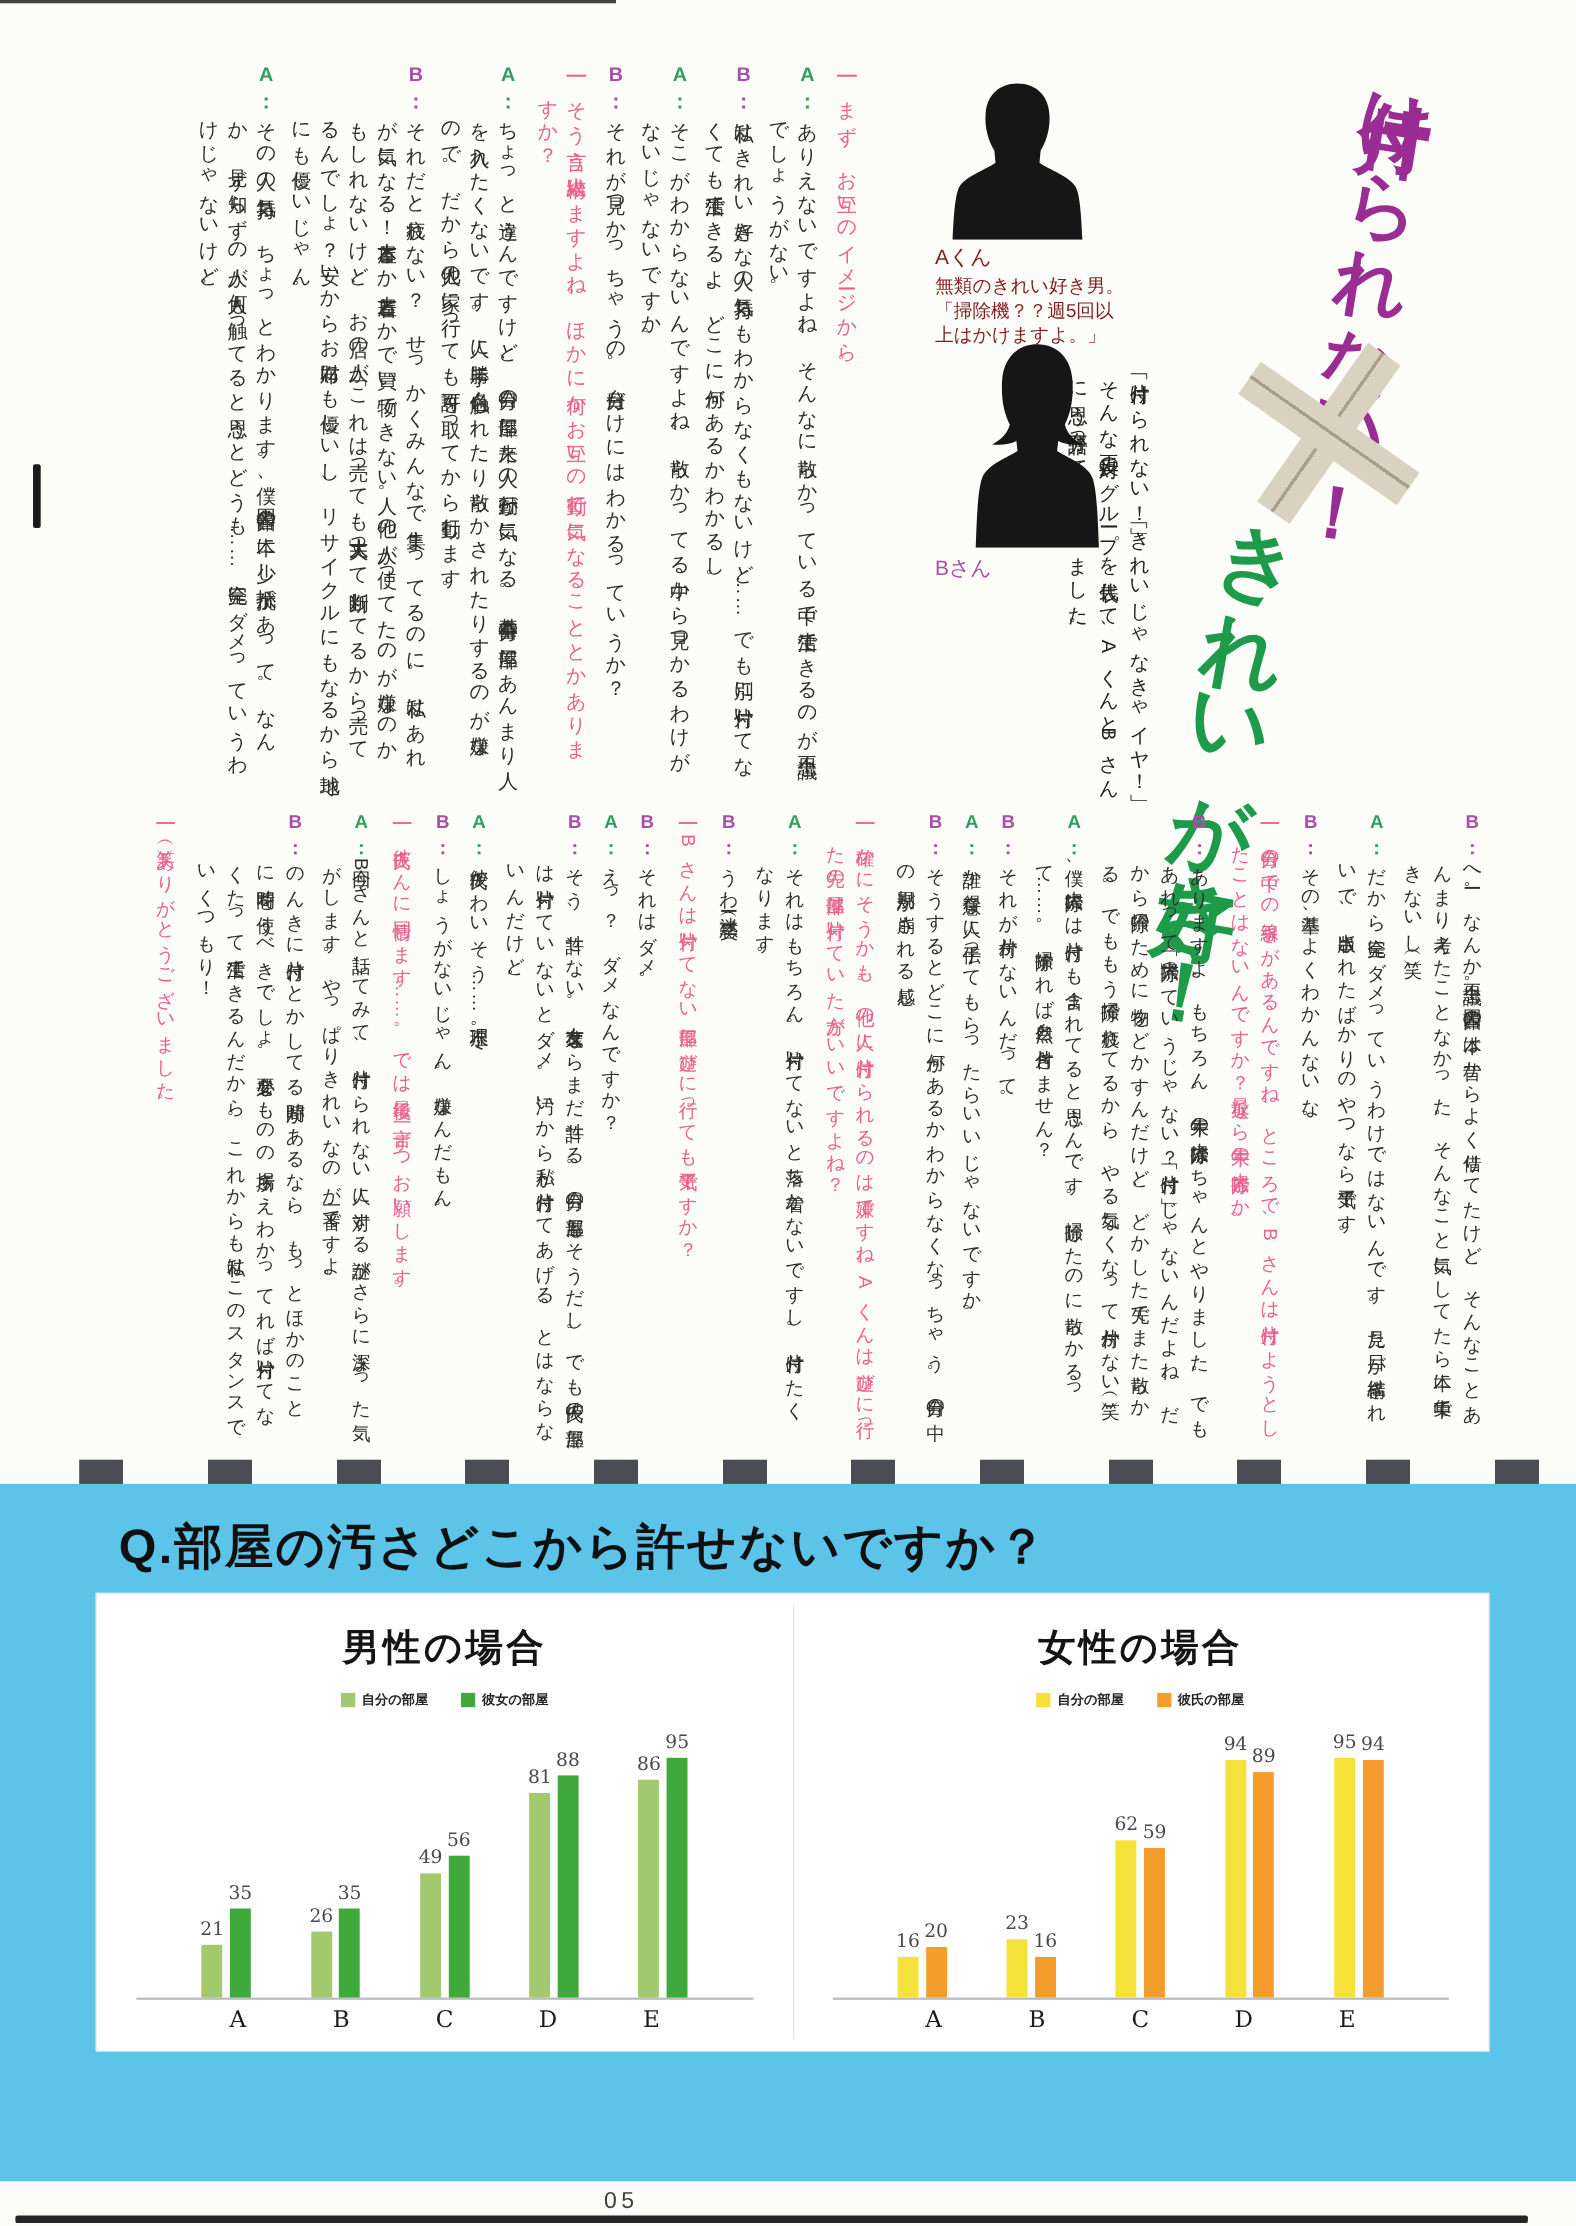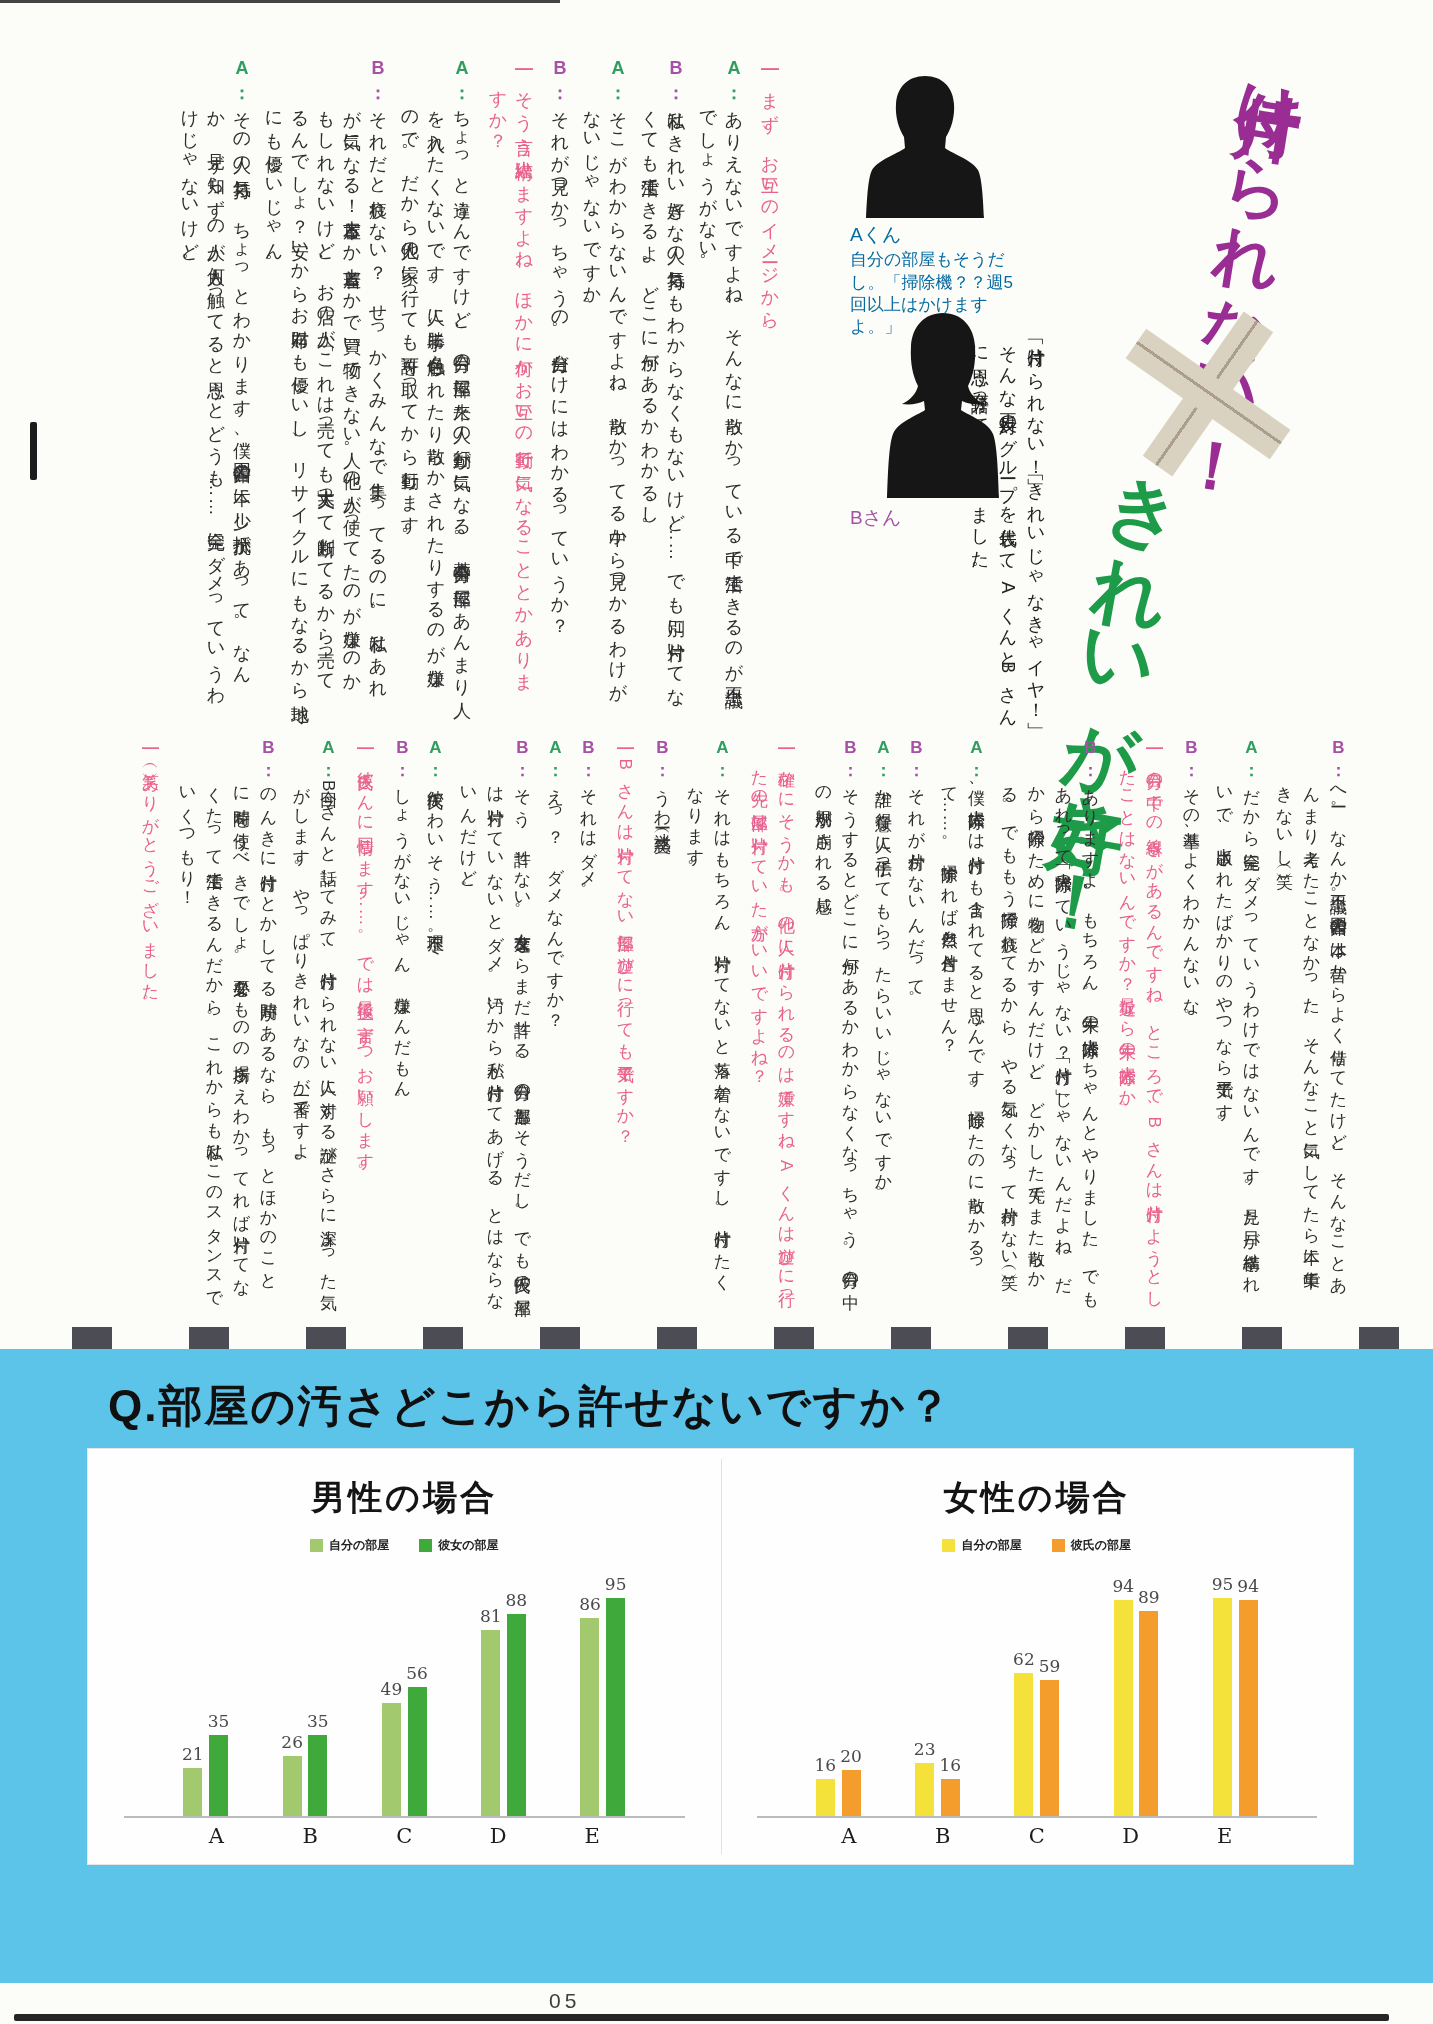--- a/index.html
+++ b/index.html
@@ -16,21 +16,21 @@
              background:linear-gradient(to right,#d9d2c0 0 15px,#ab9f8b 15px 18px,#d9d2c0 18px 36px);}
   .cross .ch{position:absolute;top:70px;left:0;height:36px;width:176px;
              background:linear-gradient(to bottom,#d9d2c0 0 15px,#ab9f8b 15px 18px,#d9d2c0 18px 36px);}
 
   
   .intro{position:absolute;right:383px;top:333px;height:386px;writing-mode:vertical-rl;
          font-size:18px;letter-spacing:1.5px;line-height:28px;color:#222;}
   .sil{position:absolute;}
   .cap{position:absolute;width:178px;font-size:17px;line-height:1.32;font-weight:500;}
   .cap .pname{font-size:19px;margin-bottom:2px;}
-  .capA{left:850px;top:222px;color:#0369a1;}
+  .capA{left:850px;top:222px;color:#7f1d1d;}
   .capB{left:850px;top:505px;color:#a650a6;}
 
   
   .vblock{position:absolute;writing-mode:vertical-rl;color:#2e2e2e;}
   #block1{right:640px;top:58px;height:640px;font-size:18px;letter-spacing:1.4px;line-height:26px;}
   #block2{right:81px;top:738px;height:565px;font-size:17px;letter-spacing:1.5px;line-height:27px;}
   .vblock p{margin:0;margin-block-end:6px;padding-inline-start:2.2em;text-indent:-2.2em;}
   .vblock p.lineQ{padding-inline-start:1.1em;text-indent:-1.1em;color:#e8618f;margin-block:10px 10px;}
   .marker{text-orientation:upright;font-weight:600;}
   .spkA .marker{color:#2f9e5f;}
@@ -78,21 +78,21 @@
   </div>
   <div class="vtitle title2">きれいが好き！</div>
 
   <div class="intro">「片付けられない！」「きれいじゃなきゃイヤ！」そんな正反対のグループを代表して、AくんとBさんに思う存分語ってもらいました。</div>
 
   <svg class="sil" style="left:864px;top:72px;" width="122" height="146" viewBox="0 0 122 146">
     <path fill="#161616" d="M61,4 C44,4 33,15 32,32 C31,45 35,57 40,65 L41,76 C33,82 14,88 8,98 C4,106 3,126 2,146 L120,146 C119,126 118,106 114,98 C108,88 89,82 81,76 L82,65 C87,57 91,45 90,32 C89,15 78,4 61,4 Z"></path>
   </svg>
   <div class="cap capA">
     <div class="pname">Aくん</div>
-    <div>自分の部屋もそうだし。「掃除機？？週5回以上はかけますよ。」</div>
+    <div>無類のきれい好き男。「掃除機？？週5回以上はかけますよ。」</div>
   </div>
 
   <svg class="sil" style="left:884px;top:308px;" width="118" height="190" viewBox="0 0 118 190">
     <path fill="#161616" d="M59,5 C40,5 28,19 27,38 C26,56 29,68 34,78 C32,86 26,92 18,96 C26,97 34,96 40,93 L41,102 C32,108 14,114 9,126 C5,136 4,162 3,190 L115,190 C114,162 113,136 109,126 C104,114 86,108 77,102 L78,93 C84,96 92,97 100,96 C92,92 86,86 84,78 C89,68 92,56 91,38 C90,19 78,5 59,5 Z"></path>
   </svg>
   <div class="cap capB">
     <div class="pname">Bさん</div>
   </div>
 
   <div class="vblock" id="block1">

